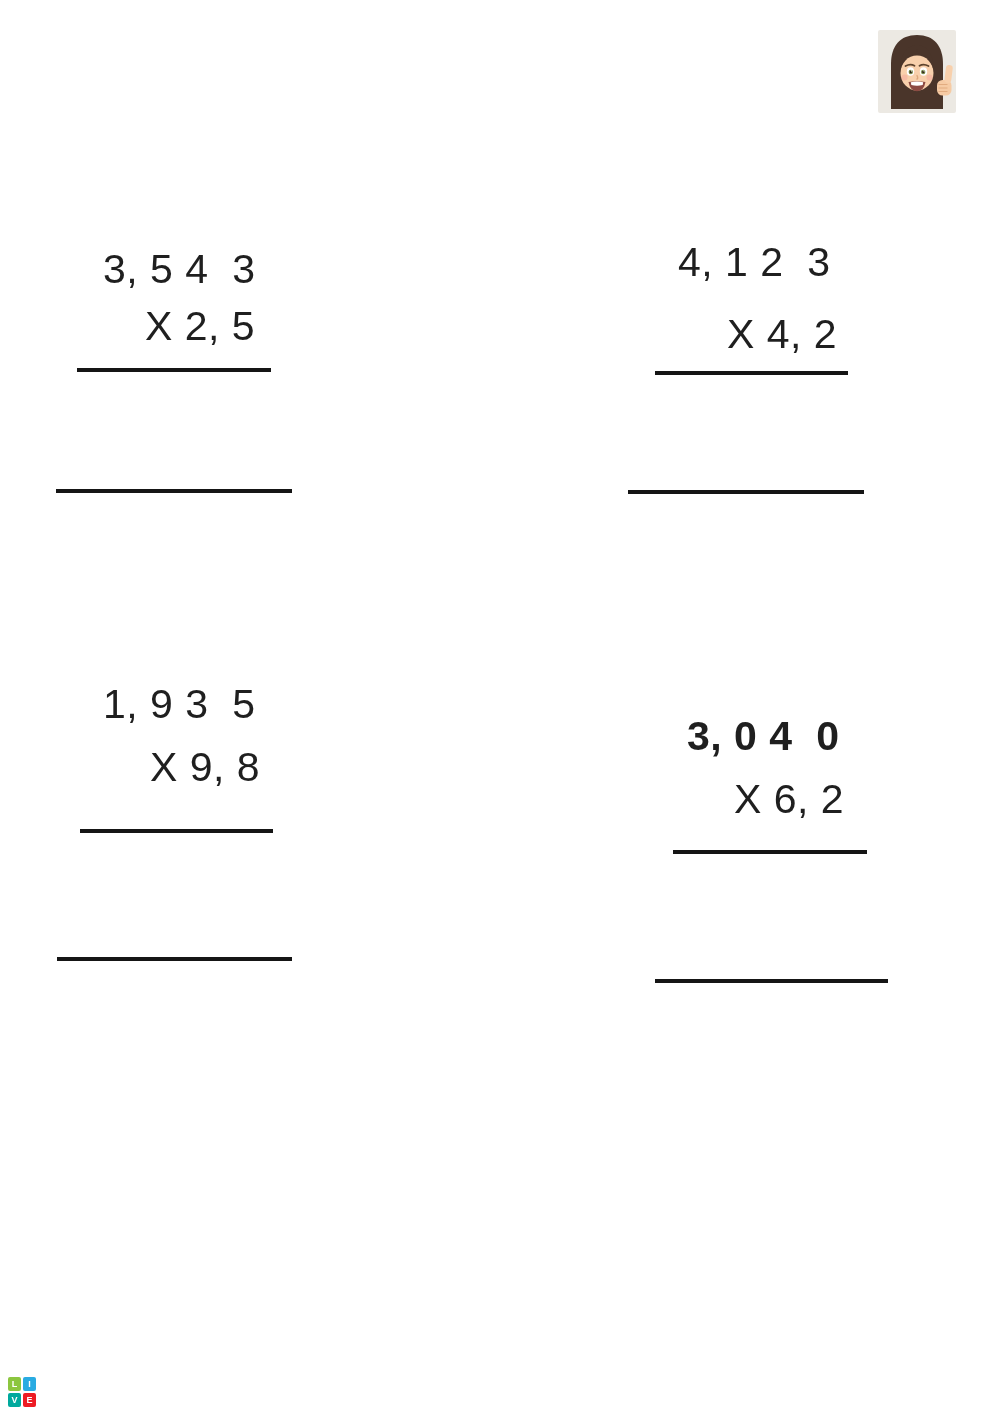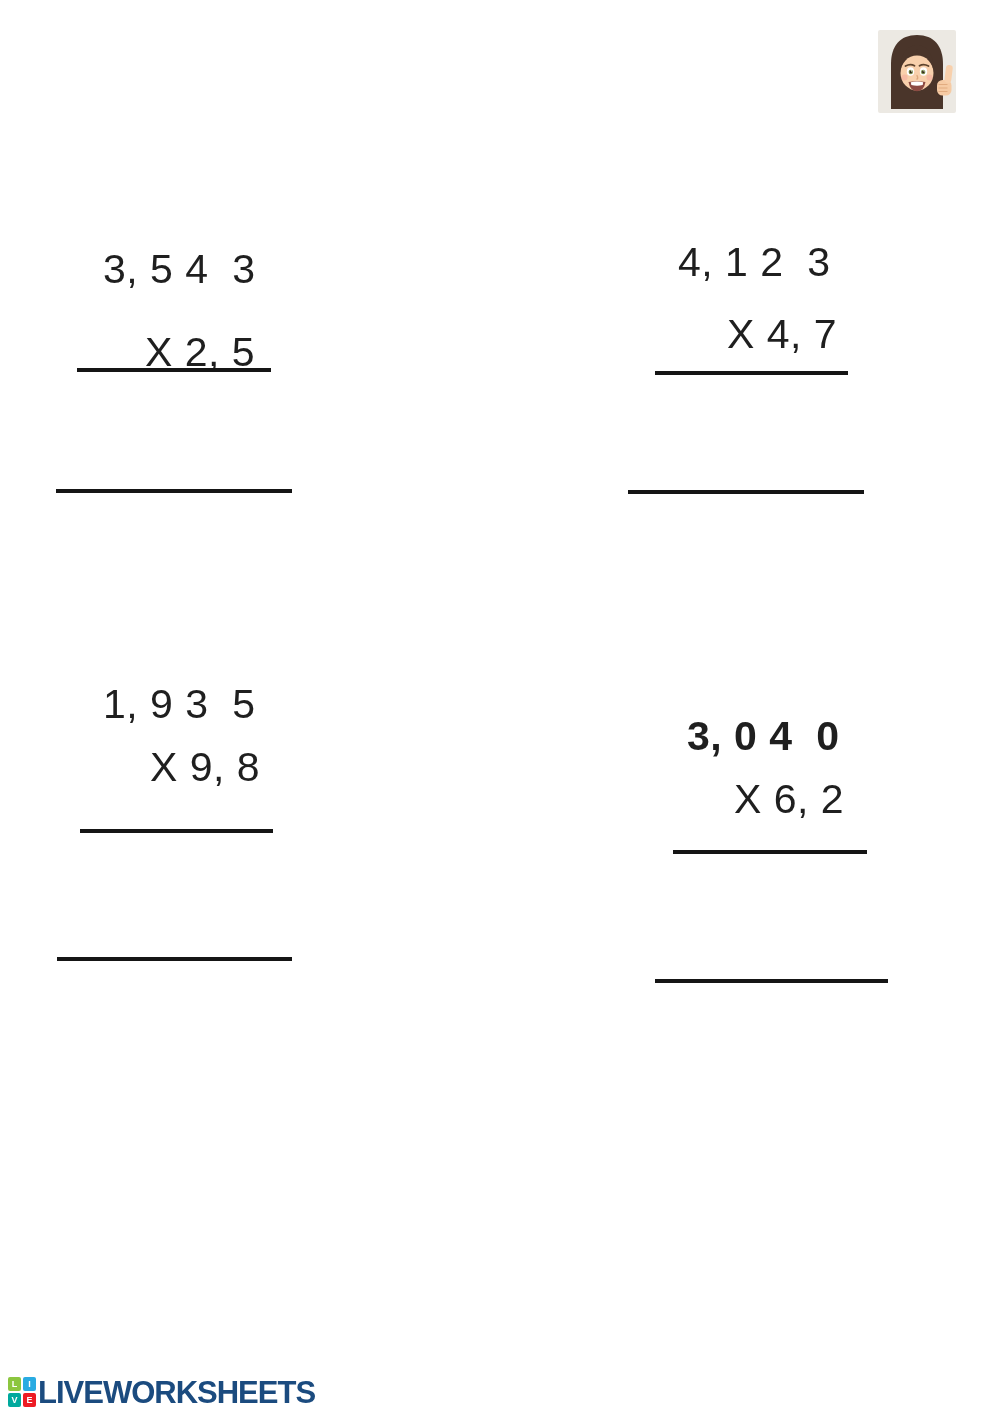--- a/index.html
+++ b/index.html
@@ -60,29 +60,29 @@
     margin-top:3px;
   }
 </style>
 </head>
 <body>
 
 <div class="page" style="background-color: rgb(255, 255, 255);">
 
   <section>
     <div class="num" style="left:103px;top:249px;">3, 5 4  3</div>
-    <div class="num" style="left:145px;top:332px;">X 2, 5</div>
+    <div class="num" style="left:145px;top:306px;">X 2, 5</div>
     <div class="rule" style="left: 77px; top: 368px; width: 194px; border-top-color: rgb(21, 21, 21);"></div>
     <div class="work" style="left:56px;top:376px;width:236px;height:110px;"></div>
     <div class="rule" style="left: 56px; top: 489px; width: 236px; border-top-color: rgb(21, 21, 21);"></div>
   </section>
 
   <section>
     <div class="num" style="left:678px;top:242px;">4, 1 2  3</div>
-    <div class="num" style="left:727px;top:314px;">X 4, 7</div>
+    <div class="num" style="left:727px;top:314px;">X 4, 2</div>
     <div class="rule" style="left: 655px; top: 371px; width: 193px; border-top-color: rgb(21, 21, 21);"></div>
     <div class="work" style="left:628px;top:379px;width:236px;height:107px;"></div>
     <div class="rule" style="left: 628px; top: 490px; width: 236px; border-top-color: rgb(21, 21, 21);"></div>
   </section>
 
   <section>
     <div class="num" style="left:103px;top:684px;">1, 9 3  5</div>
     <div class="num" style="left:150px;top:747px;">X 9, 8</div>
     <div class="rule" style="left: 80px; top: 829px; width: 193px; border-top-color: rgb(21, 21, 21);"></div>
     <div class="work" style="left:57px;top:837px;width:235px;height:117px;"></div>
@@ -133,16 +133,15 @@
     </svg>
   </div>
 
   <div class="footer-logo">
     <div class="logo-tiles">
       <div class="tile" style="background-color: rgb(140, 198, 63);">L</div>
       <div class="tile" style="background-color: rgb(41, 171, 226);">I</div>
       <div class="tile" style="background-color: rgb(0, 169, 157);">V</div>
       <div class="tile" style="background-color: rgb(237, 28, 36);">E</div>
     </div>
-    <div class="logo-text" style="color: rgb(27, 75, 127);">LIVEWORKSHEETS</div>
   </div>
 
 </div>
 
 </body></html>

